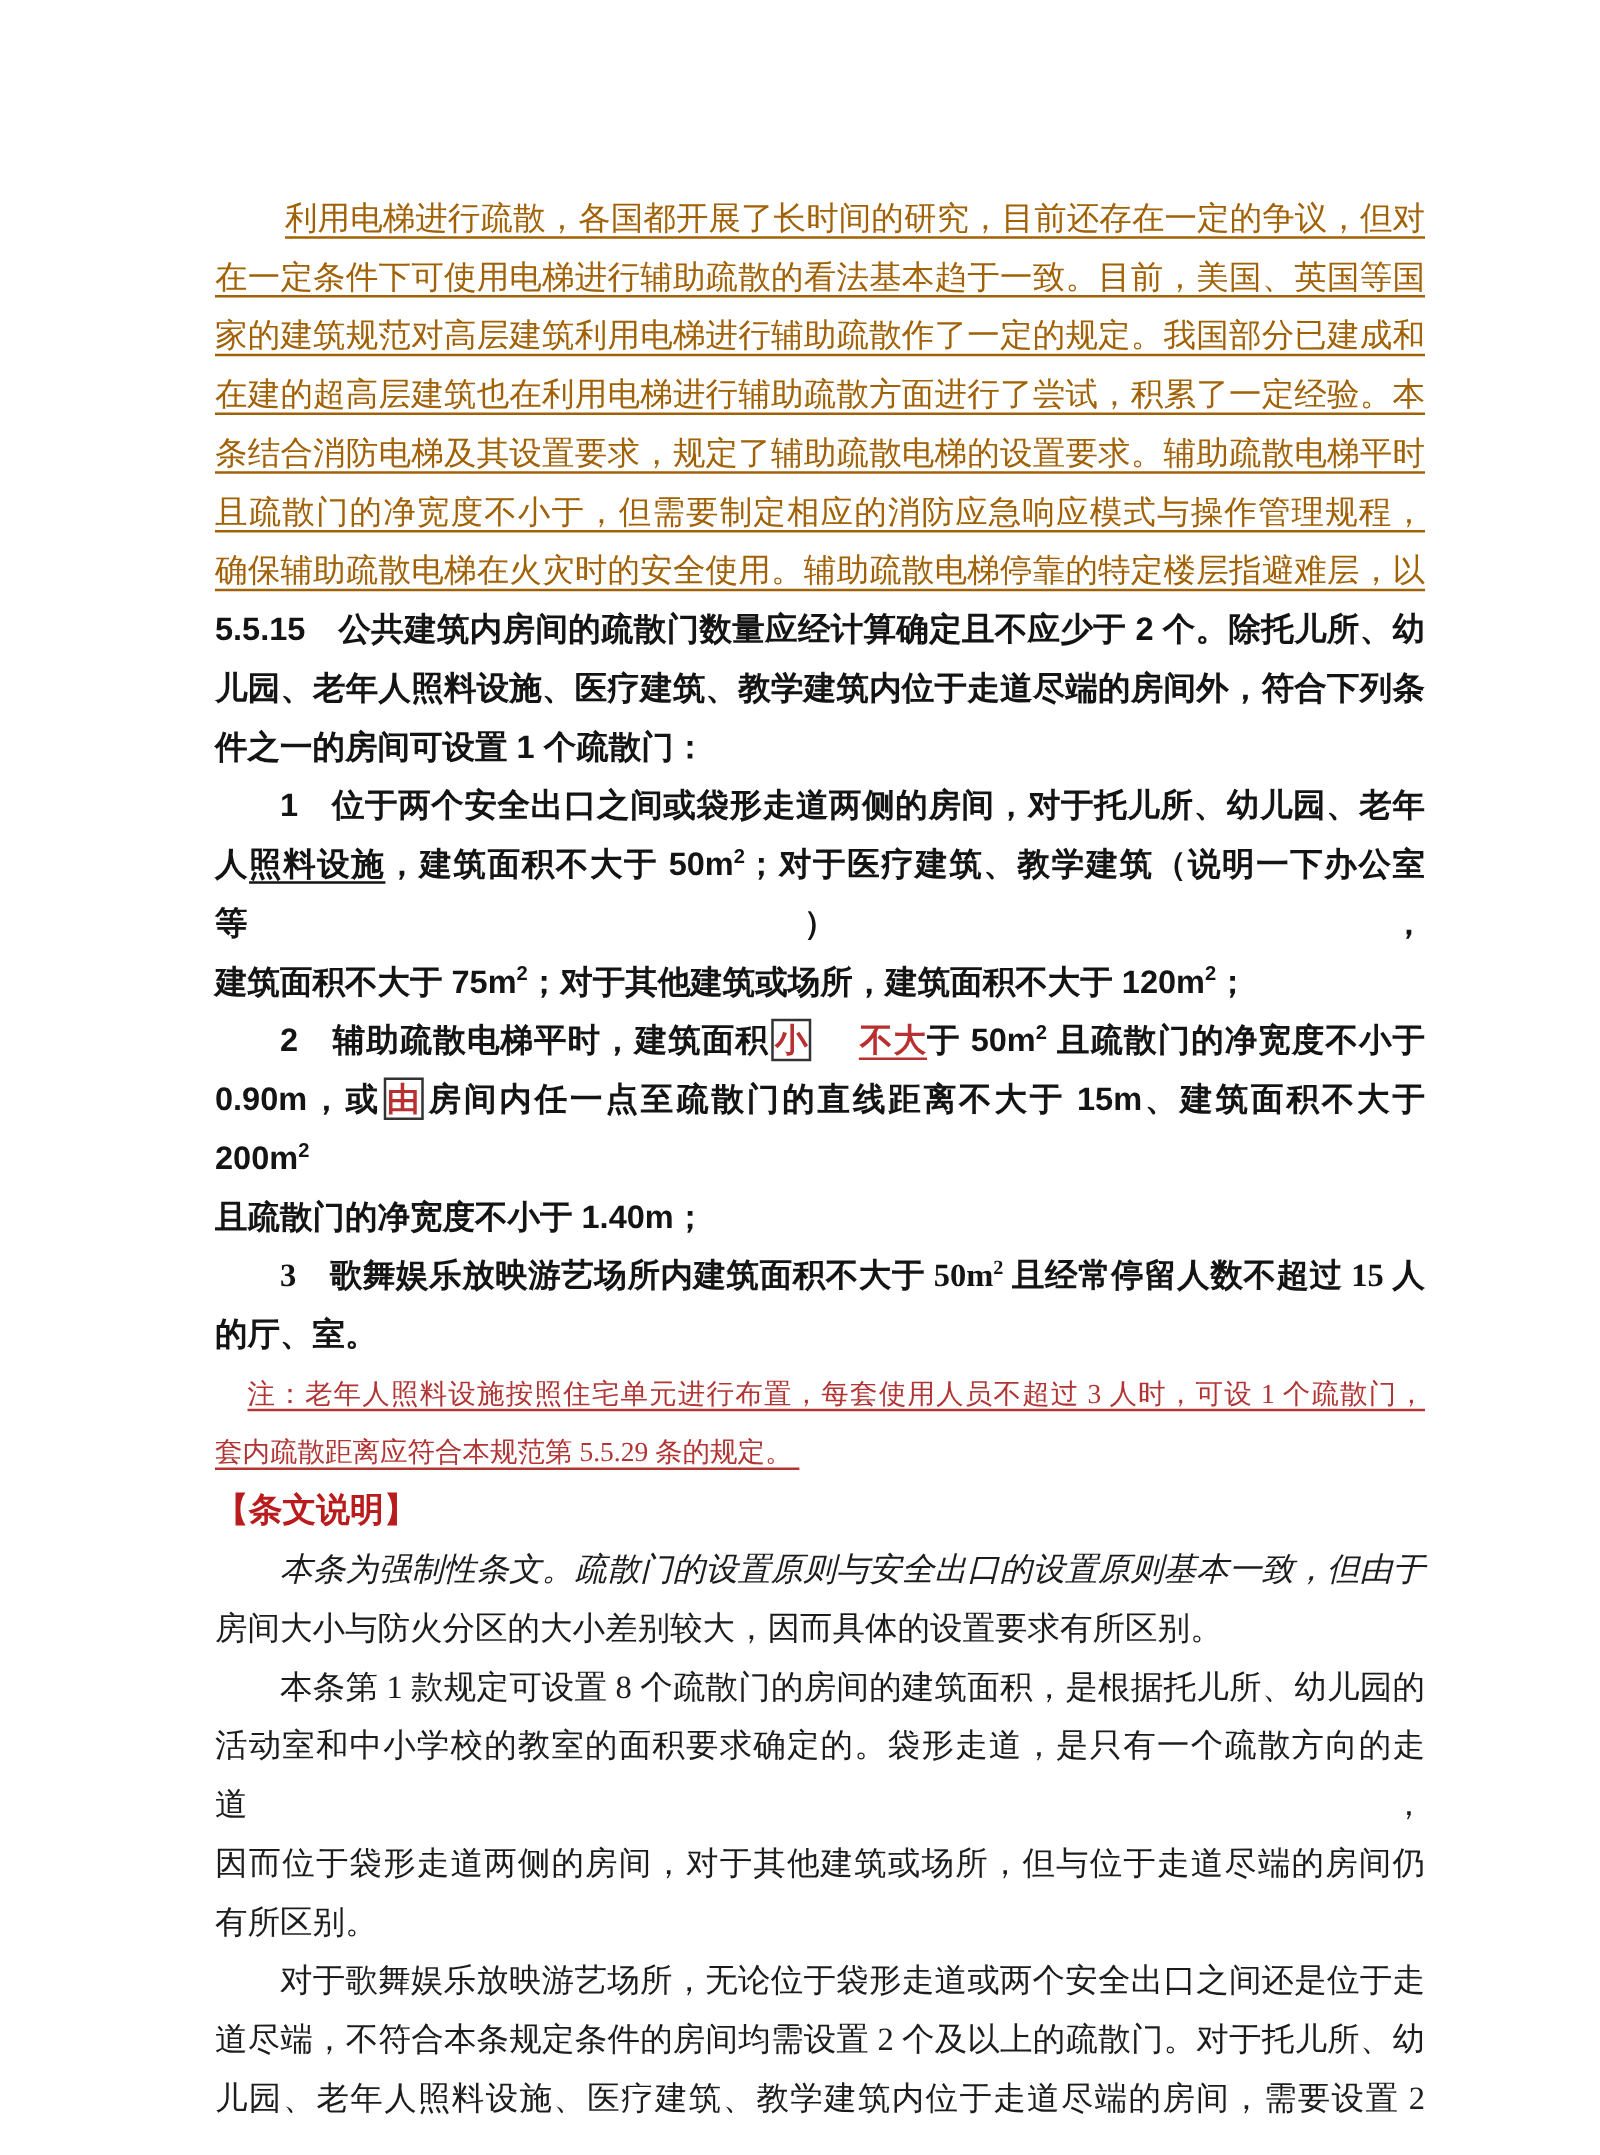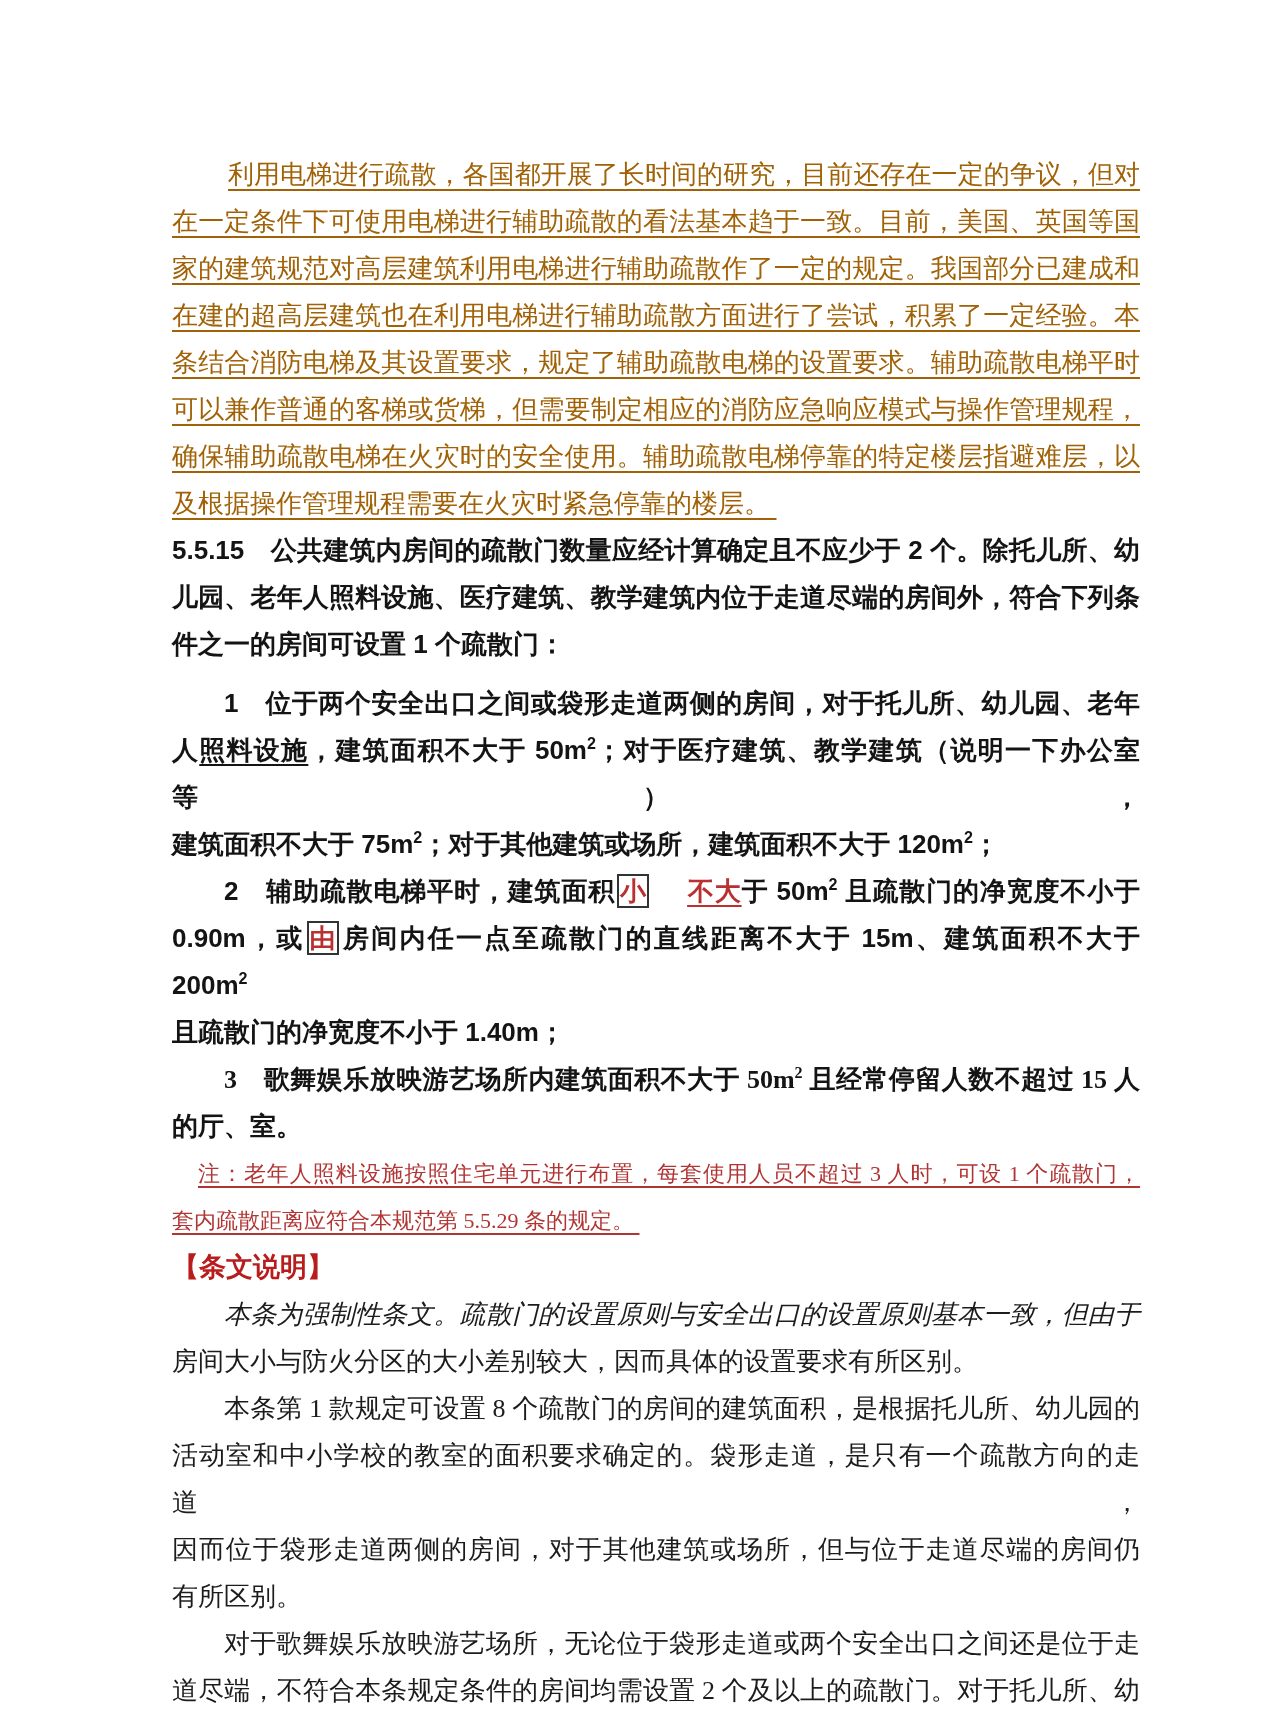--- a/index.html
+++ b/index.html
@@ -41,31 +41,30 @@
 <body>
 
 <div class="page">
   <div id="content">
       <div class="block b-red">
         <div class="line j" style="text-indent: 56px;"><span class="run">利用电梯进行疏散，各国都开展了长时间的研究，目前还存在一定的争议，但对</span></div>
         <div class="line j"><span class="run">在一定条件下可使用电梯进行辅助疏散的看法基本趋于一致。目前，美国、英国等国</span></div>
         <div class="line j"><span class="run">家的建筑规范对高层建筑利用电梯进行辅助疏散作了一定的规定。我国部分已建成和</span></div>
         <div class="line j"><span class="run">在建的超高层建筑也在利用电梯进行辅助疏散方面进行了尝试，积累了一定经验。本</span></div>
         <div class="line j"><span class="run">条结合消防电梯及其设置要求，规定了辅助疏散电梯的设置要求。辅助疏散电梯平时</span></div>
-        <div class="line j"><span class="run">可以兼作普通的客梯或货梯，但需要制定相应的消防应急响应模式与操作管理规程，</span></div>
+        <div class="line j"><span class="run">且疏散门的净宽度不小于，但需要制定相应的消防应急响应模式与操作管理规程，</span></div>
         <div class="line j"><span class="run">确保辅助疏散电梯在火灾时的安全使用。辅助疏散电梯停靠的特定楼层指避难层，以</span></div>
-        <div class="line l"><span class="run">及根据操作管理规程需要在火灾时紧急停靠的楼层。&nbsp;</span></div>
       </div>
       <div class="block b-clause">
         <div class="line j"><span class="run">5.5.15</span><span class="run">　</span><span class="run">公共建筑内房间的疏散门数量应经计算确定且不应少于 2 个。除托儿所、幼</span></div>
         <div class="line j"><span class="run">儿园、老年人照料设施、医疗建筑、教学建筑内位于走道尽端的房间外，符合下列条</span></div>
         <div class="line l"><span class="run">件之一的房间可设置 1 个疏散门：</span></div>
       </div>
       <div class="block b-clause">
-        <div class="line j" style="text-indent: 52px; margin-top: 12px;"><span class="run">1</span><span class="run">　</span><span class="run">位于两个安全出口之间或袋形走道两侧的房间，对于托儿所、幼儿园、老年</span></div>
+        <div class="line j" style="text-indent: 52px;"><span class="run">1</span><span class="run">　</span><span class="run">位于两个安全出口之间或袋形走道两侧的房间，对于托儿所、幼儿园、老年</span></div>
         <div class="line j"><span class="run">人</span><span class="run u">照料设施</span><span class="run">，建筑面积不大于 50m</span><sup class="run">2</sup><span class="run">；对于医疗建筑、教学建筑（说明一下办公室等），</span></div>
         <div class="line l"><span class="run">建筑面积不大于 75m</span><sup class="run">2</sup><span class="run">；对于其他建筑或场所，建筑面积不大于 120m</span><sup class="run">2</sup><span class="run">；</span></div>
       </div>
       <div class="block b-clause">
         <div class="line j" style="text-indent: 52px;"><span class="run">2</span><span class="run">　</span><span class="run">辅助疏散电梯平时，建筑面积</span><span class="run box">小</span><span class="run ru">不大</span><span class="run">于 50m</span><sup class="run">2</sup><span class="run"> 且疏散门的净宽度不小于</span></div>
         <div class="line j"><span class="run">0.90m，或</span><span class="run box">由</span><span class="run">房间内任一点至疏散门的直线距离不大于 15m、建筑面积不大于 200m</span><sup class="run">2</sup></div>
         <div class="line l"><span class="run">且疏散门的净宽度不小于 1.40m；</span></div>
       </div>
       <div class="block b-clause">
         <div class="line j" style="text-indent: 52px; font-family: Liberation Serif, serif;"><span class="run">3</span><span class="run">　</span><span class="run">歌舞娱乐放映游艺场所内建筑面积不大于 50m</span><sup class="run">2</sup><span class="run"> 且经常停留人数不超过 15 人</span></div>

